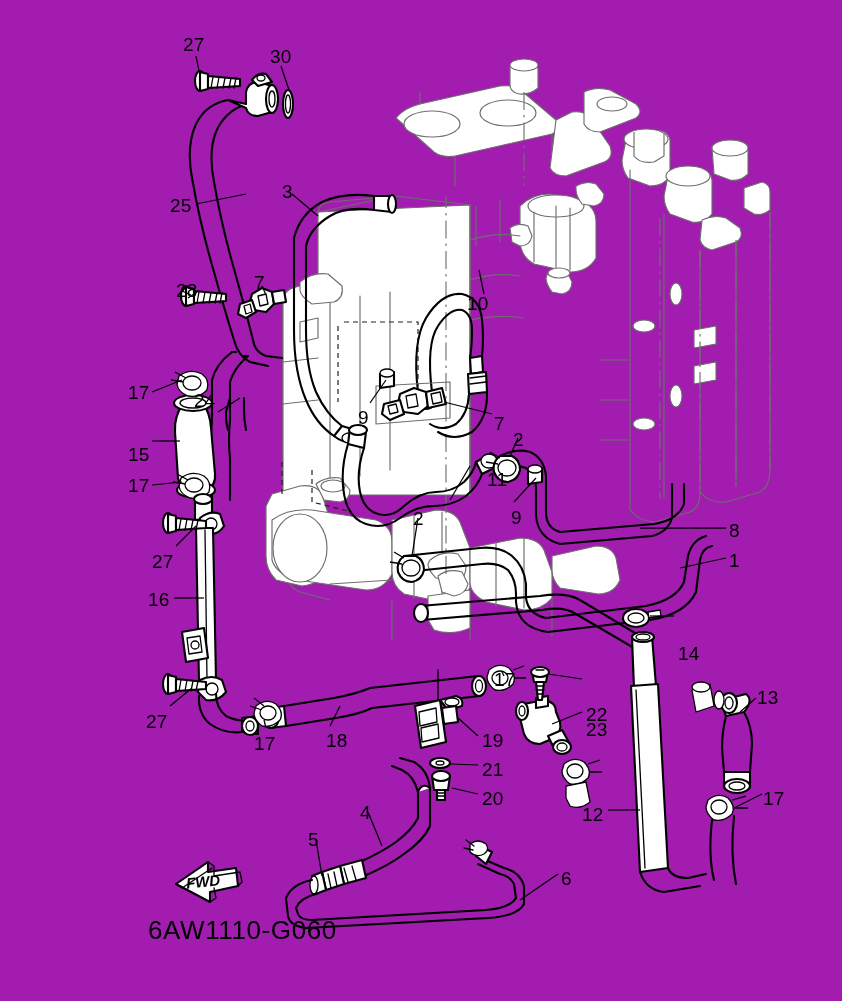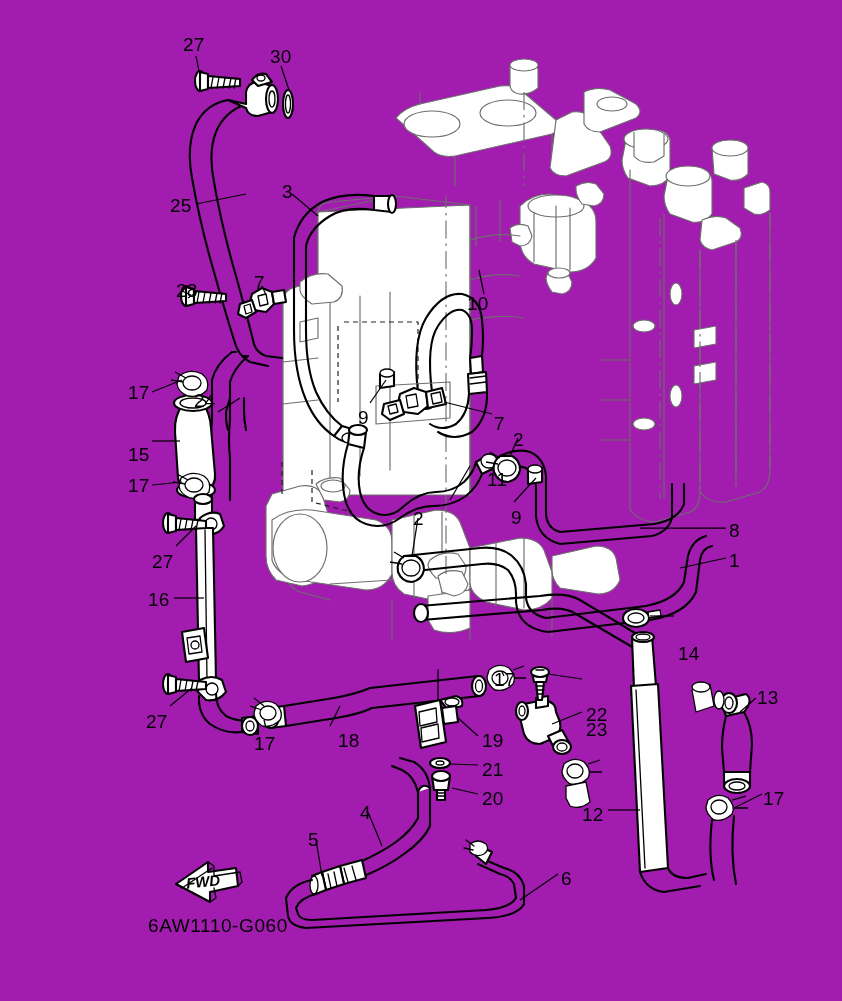--- a/index.html
+++ b/index.html
@@ -38,21 +38,21 @@
     color: #000000;
     line-height: 1;
     white-space: nowrap;
     letter-spacing: 0.3px;
   }
   .partnum {
     position: absolute;
     left: 148px;
     top: 915px;
     font-family: "Liberation Sans", sans-serif;
-    font-size: 19px;
+    font-size: 26px;
     letter-spacing: 0.6px;
     color: #000000;
     white-space: nowrap;
   }
   .fwd-label {
     position: absolute;
     left: 186px;
     top: 873px;
     font-family: "Liberation Sans", sans-serif;
     font-size: 15px;
@@ -550,21 +550,21 @@
       <div class="callout" style="left: 729px; top: 551px;">1</div>
       <div class="callout" style="left: 678px; top: 609px; margin-top: 35px;">14</div>
       <div class="callout" style="left: 494px; top: 670px;">17</div>
       <div class="callout" style="left: 586px; top: 672px; margin-top: 48px;">23</div>
       <div class="callout" style="left: 586px; top: 705px;">22</div>
       <div class="callout" style="left: 482px; top: 731px;">19</div>
       <div class="callout" style="left: 482px; top: 760px;">21</div>
       <div class="callout" style="left: 482px; top: 789px;">20</div>
       <div class="callout" style="left: 757px; top: 688px;">13</div>
       <div class="callout" style="left: 254px; top: 734px;">17</div>
-      <div class="callout" style="left: 338px; top: 731px;">18</div>
+      <div class="callout" style="left: 326px; top: 731px;">18</div>
       <div class="callout" style="left: 763px; top: 789px;">17</div>
       <div class="callout" style="left: 582px; top: 805px;">12</div>
       <div class="callout" style="left: 360px; top: 803px;">4</div>
       <div class="callout" style="left: 308px; top: 830px;">5</div>
       <div class="callout" style="left: 561px; top: 869px;">6</div>
     </div>
 
   <div class="fwd-label">FWD</div>
 
   <div class="partnum">6AW1110-G060</div>

